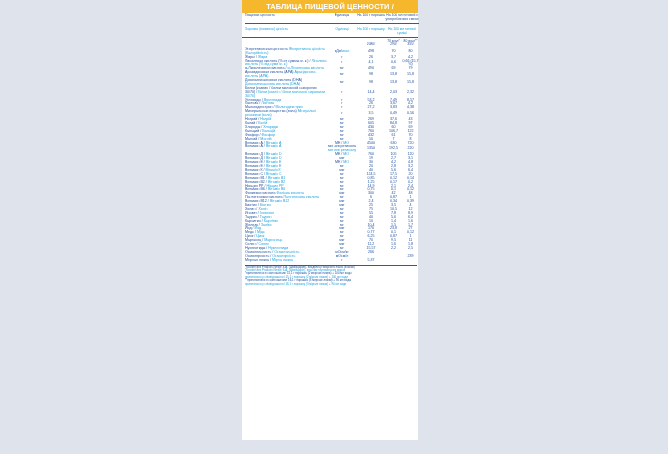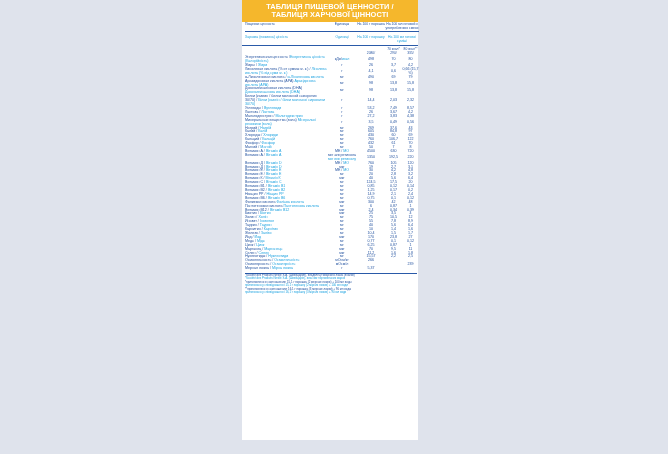--- a/index.html
+++ b/index.html
@@ -21,22 +21,21 @@
   .kcol div{text-align:center;}
   .foot{border-top:1px solid #2a5aa8;margin:2px 1px 0 3px;font-size:2.9px;line-height:3.4px;color:#1f4f9e;}
   .foot .ua{color:#1fa3e0;}
   .foot p{margin:0;}
 </style>
 </head>
 <body>
 
 <div class="panel">
   <div class="title">
-    <div>ТАБЛИЦЯ ПИЩЕВОЙ ЦЕННОСТИ /</div>
-    <div>ТАБЛИЦЯ ХАРЧОВОЇ ЦІННОСТІ</div>
+    <div>ТАБЛИЦА ПИЩЕВОЙ ЦЕННОСТИ /</div>
   </div>
 
   <div class="hdr">
     <div class="ru">Пищевая ценность</div>
     <div class="ru c">Единицы</div>
     <div class="ru c">На 100 г порошка</div>
     <div class="ru c">На 100 мл готовой к употреблению смеси</div>
     <div class="ua row1">Харчова (поживна) цінність</div>
     <div class="ua c row1">Одиниці</div>
     <div class="ua c row1">На 100 г порошку</div>

